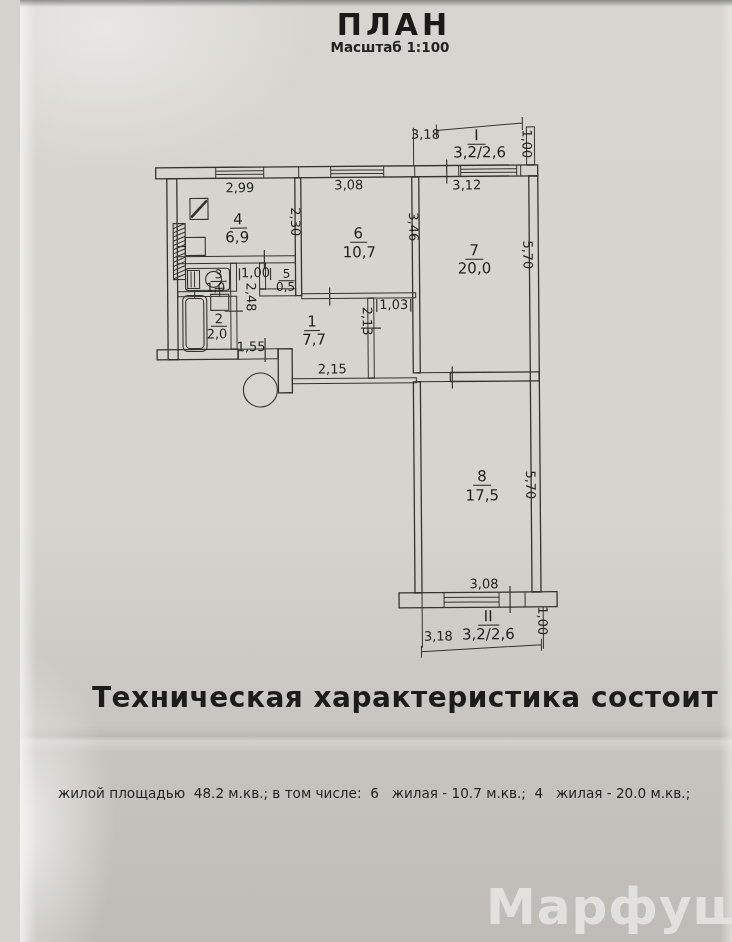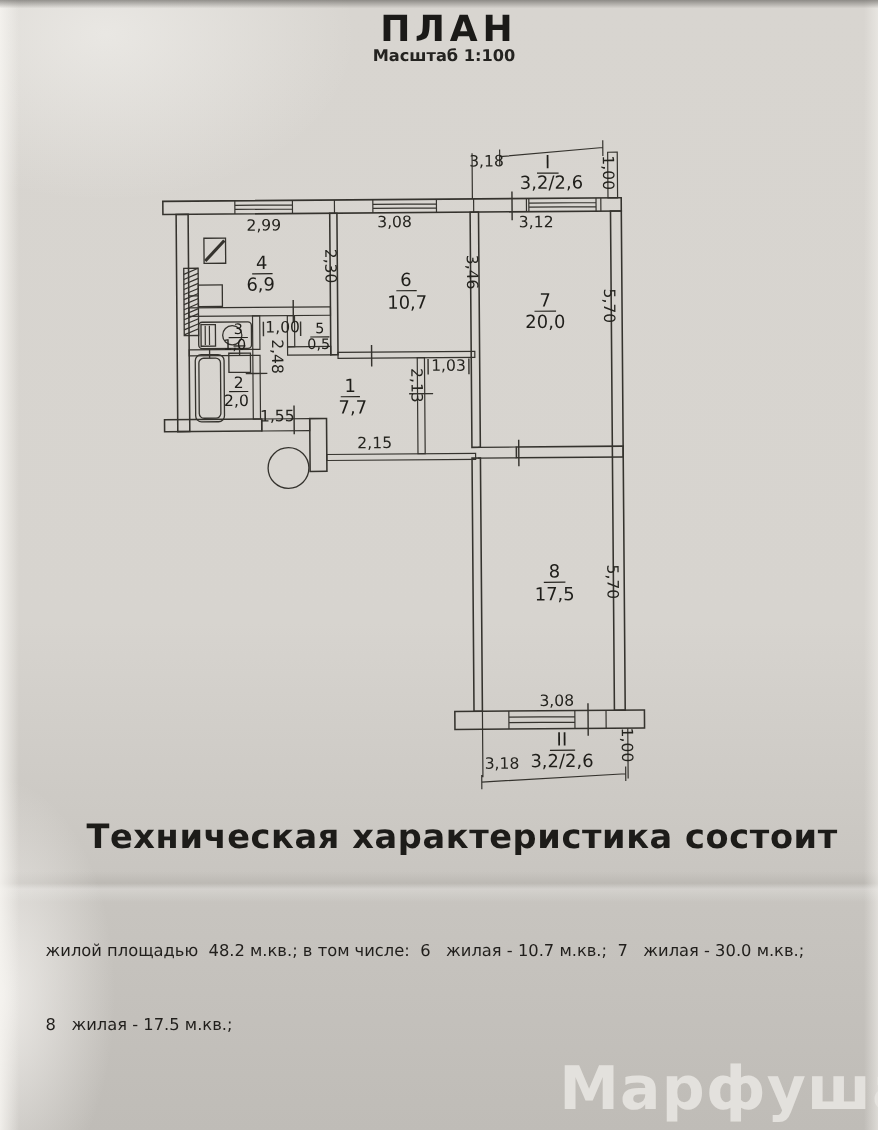--- a/index.html
+++ b/index.html
@@ -7,20 +7,21 @@
        font-family:"DejaVu Sans",sans-serif;background:#d6d3ce;}
   .page{position:absolute;inset:0;overflow:hidden;
     background:
       linear-gradient(180deg, rgba(80,78,74,.55) 0px, rgba(80,78,74,0) 7px),
       linear-gradient(90deg, rgba(246,244,240,.85) 0px, rgba(246,244,240,0) 16px),
       linear-gradient(270deg, rgba(242,240,236,.6) 0px, rgba(242,240,236,0) 12px),
       radial-gradient(300px 200px at 12% 3%, rgba(250,249,246,.5), rgba(250,249,246,0) 70%),
       radial-gradient(160px 300px at 0% 88%, rgba(248,246,243,.8), rgba(248,246,243,0) 60%),
       linear-gradient(180deg, rgba(0,0,0,0) 726px, rgba(128,124,118,.16) 736px, rgba(255,255,255,.22) 741px, rgba(0,0,0,0) 752px),
       linear-gradient(180deg, #d8d5d0 0%, #d7d4cf 55%, #c8c5c0 78%, #bfbcb7 100%);
+    margin-left: 20px;
   }
   .title{position:absolute;top:7px;left:8px;width:732px;text-align:center;
          font-size:30px;font-weight:bold;letter-spacing:4px;color:#1b1a18;}
   .subtitle{position:absolute;top:39px;left:4px;width:732px;text-align:center;
          font-size:13.5px;font-weight:bold;color:#242320;}
   .heading{position:absolute;left:72px;top:681px;font-size:28px;font-weight:600;
          letter-spacing:.5px;color:#1d1c19;white-space:nowrap;}
   .desc{position:absolute;left:38px;top:742px;font-size:13.6px;line-height:20.4px;
          color:#211f1c;white-space:pre;}
   .watermark{position:absolute;left:466px;top:878px;font-size:50px;font-weight:bold;
@@ -171,22 +172,21 @@
       <text class="rnum" x="458" y="141">I</text>
       <text class="rnum" x="461" y="158">3,2/2,6</text>
       <text class="rnum" x="466" y="622">II</text>
       <text class="rnum" x="466" y="640">3,2/2,6</text>
     </g>
   </svg>
 
   <div class="heading">Техническая характеристика состоит</div>
 
   <div class="desc">
-    <div>жилой площадью  48.2 м.кв.; в том числе:  6   жилая - 10.7 м.кв.;  7   жилая - 30.0 м.кв.;</div>
-    <div>8   жилая - 17.5 м.кв.;</div>
+    <div>жилой площадью  48.2 м.кв.; в том числе:  6   жилая - 10.7 м.кв.;  4   жилая - 20.0 м.кв.;</div>
     
     
     
     
     
     
     
   </div>
 
   <div class="watermark">Марфуша</div>

